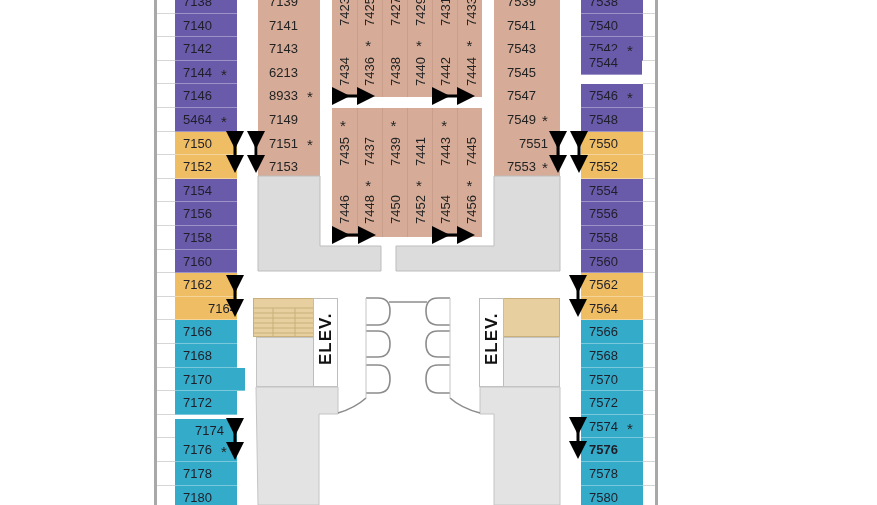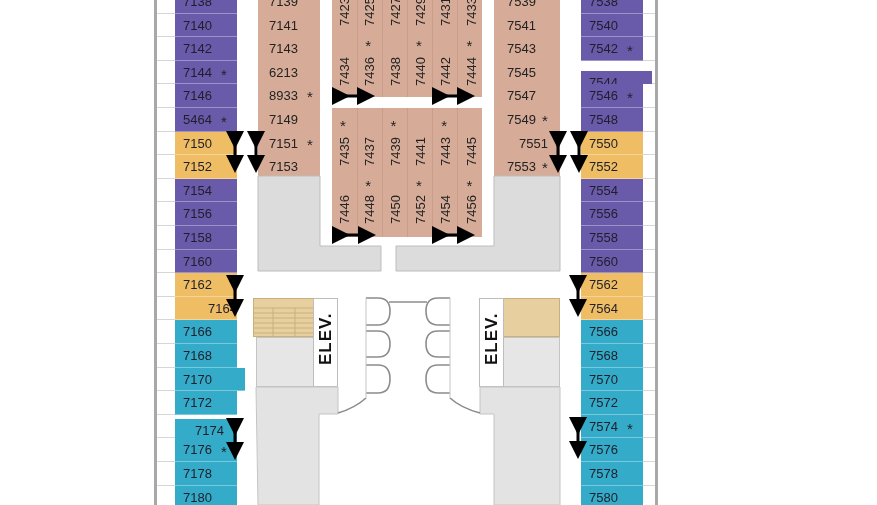--- a/index.html
+++ b/index.html
@@ -110,21 +110,21 @@
 <div id="right-balc"></div>
 <div id="right-outer">
     <div class="abs cell-white" style="left:643px;top:-10px;width:12px;height:23.6px;"></div>
     <div class="cab purple" style="left:581px;top:-10px;width:62px;height:23.6px;">7538</div>
     <div class="abs cell-white" style="left:643px;top:13.600000000000001px;width:12px;height:23.6px;"></div>
     <div class="cab purple" style="left:581px;top:13.600000000000001px;width:62px;height:23.6px;">7540</div>
     <div class="abs cell-white" style="left:643px;top:37.2px;width:12px;height:23.6px;"></div>
     <div class="cab purple" style="left:581px;top:37.2px;width:62px;height:23.6px;">7542</div>
     <div class="star" style="left:627px;top:43.2px;">*</div>
     <div class="abs cell-white" style="left:643px;top:60.80000000000001px;width:12px;height:23.6px;"></div>
-    <div class="cab purple" style="left:581px;top:71px;width:71px;height:23.6px;">7544</div>
+    <div class="cab purple" style="left:581px;top:51px;width:61px;height:23.6px;">7544</div>
     <div class="abs cell-white" style="left:643px;top:84.4px;width:12px;height:23.6px;"></div>
     <div class="cab purple" style="left:581px;top:84.4px;width:62px;height:23.6px;">7546</div>
     <div class="star" style="left:627px;top:90.4px;">*</div>
     <div class="abs cell-white" style="left:643px;top:108px;width:12px;height:23.6px;"></div>
     <div class="cab purple" style="left:581px;top:108px;width:62px;height:23.6px;">7548</div>
     <div class="abs cell-white" style="left:643px;top:131.60000000000002px;width:12px;height:23.6px;"></div>
     <div class="cab orange" style="left:581px;top:131.60000000000002px;width:62px;height:23.6px;">7550</div>
     <div class="abs cell-white" style="left:643px;top:155.20000000000002px;width:12px;height:23.6px;"></div>
     <div class="cab orange" style="left:581px;top:155.20000000000002px;width:62px;height:23.6px;">7552</div>
     <div class="abs cell-white" style="left:643px;top:178.8px;width:12px;height:23.6px;"></div>
@@ -144,21 +144,21 @@
     <div class="abs cell-white" style="left:643px;top:344px;width:12px;height:23.6px;"></div>
     <div class="cab teal" style="left:581px;top:344px;width:62px;height:23.6px;">7568</div>
     <div class="abs cell-white" style="left:643px;top:367.6px;width:12px;height:23.6px;"></div>
     <div class="cab teal" style="left:581px;top:367.6px;width:62px;height:23.6px;">7570</div>
     <div class="abs cell-white" style="left:643px;top:391.20000000000005px;width:12px;height:23.6px;"></div>
     <div class="cab teal" style="left:581px;top:391.20000000000005px;width:62px;height:23.6px;">7572</div>
     <div class="abs cell-white" style="left:643px;top:414.8px;width:12px;height:23.6px;"></div>
     <div class="cab teal" style="left:581px;top:414.8px;width:62px;height:23.6px;">7574</div>
     <div class="star" style="left:627px;top:420.8px;">*</div>
     <div class="abs cell-white" style="left:643px;top:438.40000000000003px;width:12px;height:23.6px;"></div>
-    <div class="cab teal" style="left:581px;top:438.40000000000003px;width:62px;height:23.6px;">7576</div>
+    <div class="cab teal" style="left:581px;top:438.40000000000003px;width:62px;height:23.6px;font-weight:bold;">7576</div>
     <div class="abs cell-white" style="left:643px;top:462px;width:12px;height:23.6px;"></div>
     <div class="cab teal" style="left:581px;top:462px;width:62px;height:23.6px;">7578</div>
     <div class="abs cell-white" style="left:643px;top:485.6px;width:12px;height:23.6px;"></div>
     <div class="cab teal" style="left:581px;top:485.6px;width:62px;height:23.6px;">7580</div>
   </div>
 
 <div class="abs pink" style="left:332px;top:0;width:150px;height:97px;"></div>
 <div class="abs pink" style="left:332px;top:108px;width:150px;height:129px;"></div>
 <div id="center-cells">
     <div class="vtext" style="left:337px;top:26px;">7423</div>

